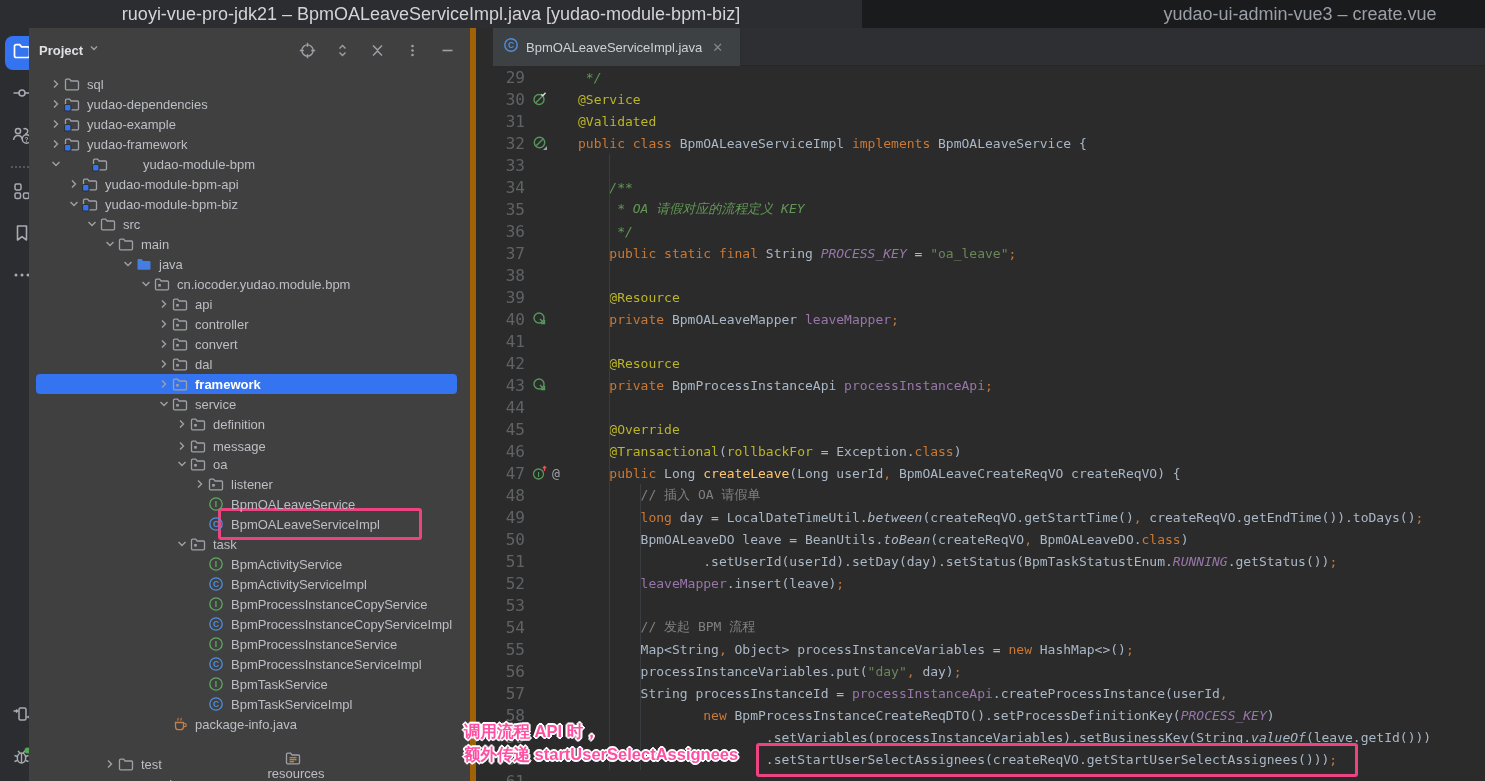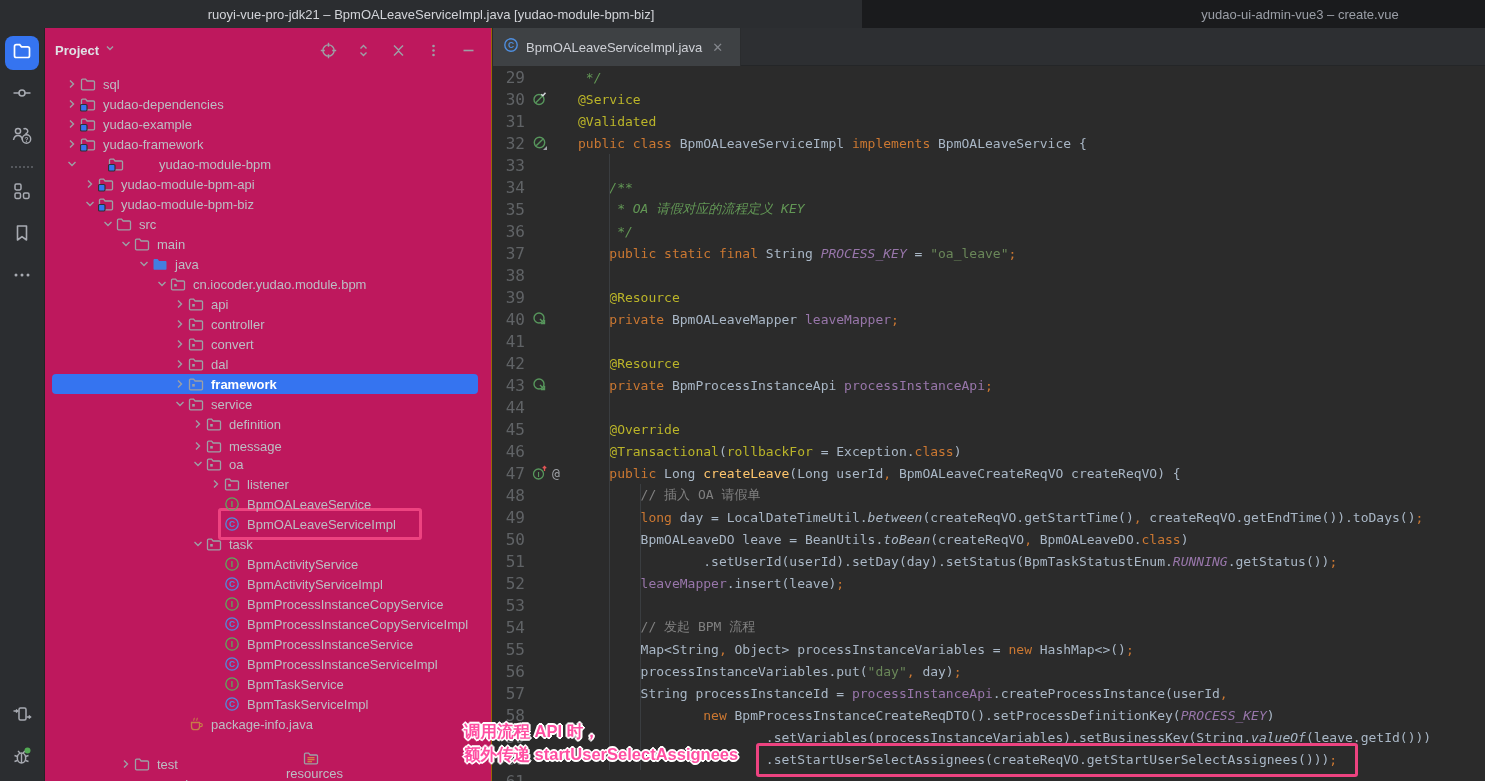--- a/index.html
+++ b/index.html
@@ -1,33 +1,33 @@
 <!DOCTYPE html>
 <html><head>
 <meta charset="utf-8">
 <style>
   html,body{margin:0;padding:0;background:#1a1b1e;}
   .app{position:relative;width:1485px;height:781px;overflow:hidden;background:#2b2b2b;
        font-family:"Liberation Sans",sans-serif;-webkit-font-smoothing:antialiased;}
   
   .titlebar{position:absolute;top:0;left:0;width:862px;height:28px;background:#2b2d30;
             display:flex;align-items:center;justify-content:center;}
-  .titlebar-text{font-size:13px;color:#d2d4d9;}
+  .titlebar-text{font-size:18px;color:#d2d4d9;}
   .titlebar-right{position:absolute;top:0;left:862px;width:623px;height:28px;background:#1a1b1d;}
   .titlebar-right .titlebar-text{position:absolute;left:253px;width:370px;top:0;height:28px;
             display:flex;align-items:center;justify-content:center;color:#9b9fa7;}
   
   .activity-bar{position:absolute;top:28px;left:0;width:45px;height:753px;background:#2b2d30;
                 border-right:1px solid #222426;box-sizing:border-box;display:flex;flex-direction:column;align-items:center;}
   .ab-item{width:34px;height:34px;border-radius:8px;display:flex;align-items:center;justify-content:center;margin-top:8px;}
   .ab-item.selected{background:#3574f0;}
   .ab-divider{width:22px;border-top:2px dotted #55585d;margin-top:12px;}
   .ab-bottom{margin-top:auto;display:flex;flex-direction:column;align-items:center;width:100%;}
   
-  .project-panel{position:absolute;top:28px;left:45px;width:447px;height:753px;background:#be185d;box-sizing:border-box;border-right:1px solid #a16207;}
+  .project-panel{position:absolute;top:28px;left:29px;width:447px;height:753px;background:#404040;box-sizing:border-box;border-right:6px solid #a16207;}
   .panel-header{height:44px;display:flex;align-items:center;padding:0 14px 0 10px;}
   .panel-title{font-size:13px;font-weight:bold;color:#dfe1e5;margin-right:4px;}
   .panel-toolbar{margin-left:auto;display:flex;align-items:center;gap:17px;}
   .tb-icon{width:18px;height:18px;display:flex;align-items:center;justify-content:center;}
   .tree{position:absolute;top:46px;left:0;right:0;bottom:0;overflow:hidden;}
   .tree-row{position:relative;height:20px;display:flex;align-items:center;font-size:13px;color:#bcbec4;white-space:nowrap;}
   .tree-row .chev{width:17px;height:16px;display:flex;align-items:center;justify-content:center;flex:none;z-index:1;}
   .tree-row .ticon{width:20px;height:16px;display:flex;align-items:center;flex:none;z-index:1;}
   .tree-row .tlabel{margin-left:3px;z-index:1;}
   .tree-row.selected .tlabel{color:#fff;font-weight:bold;}

